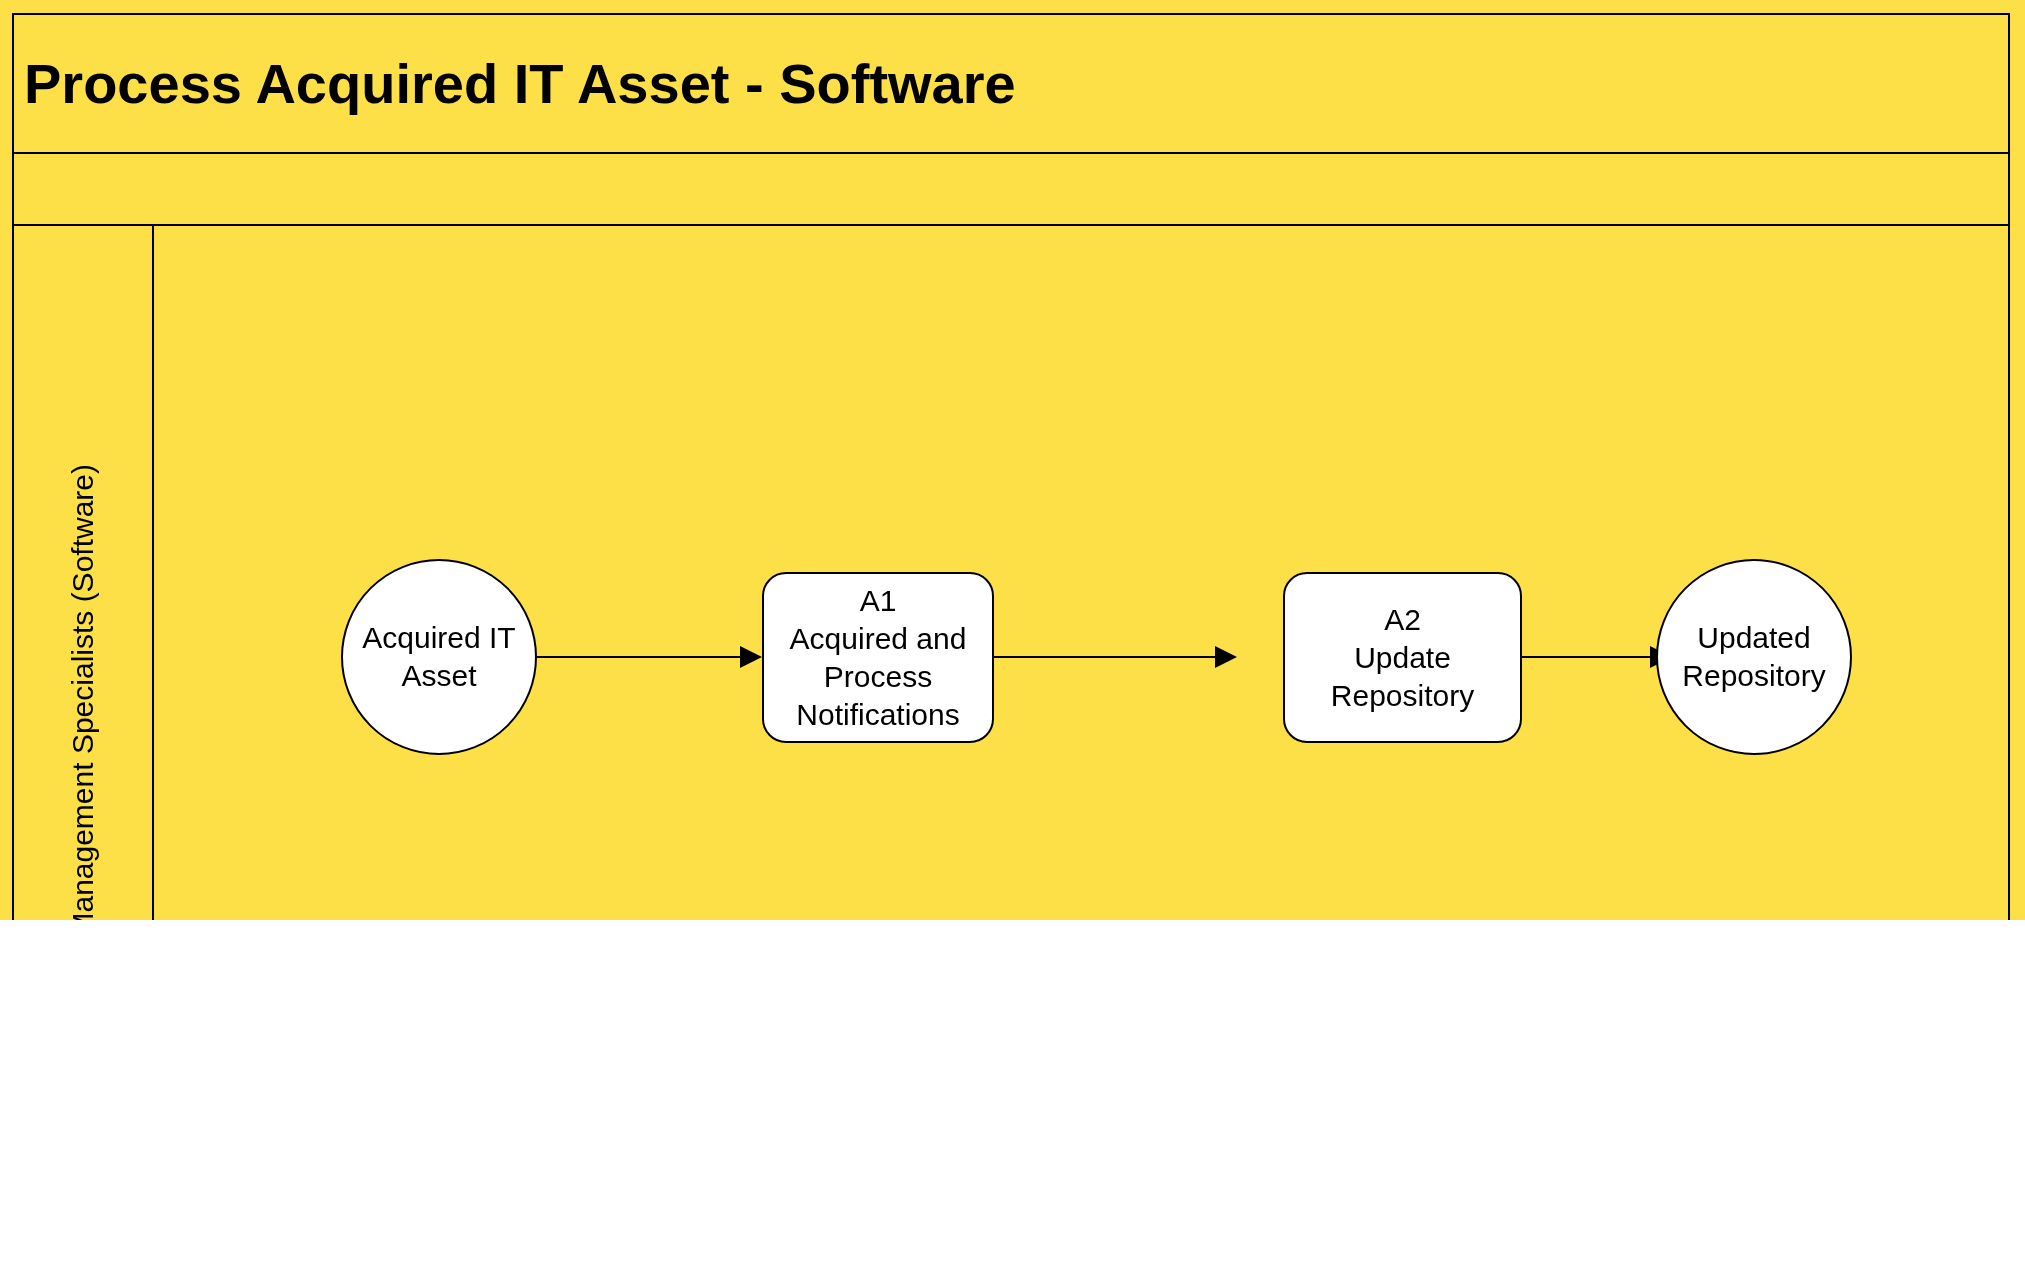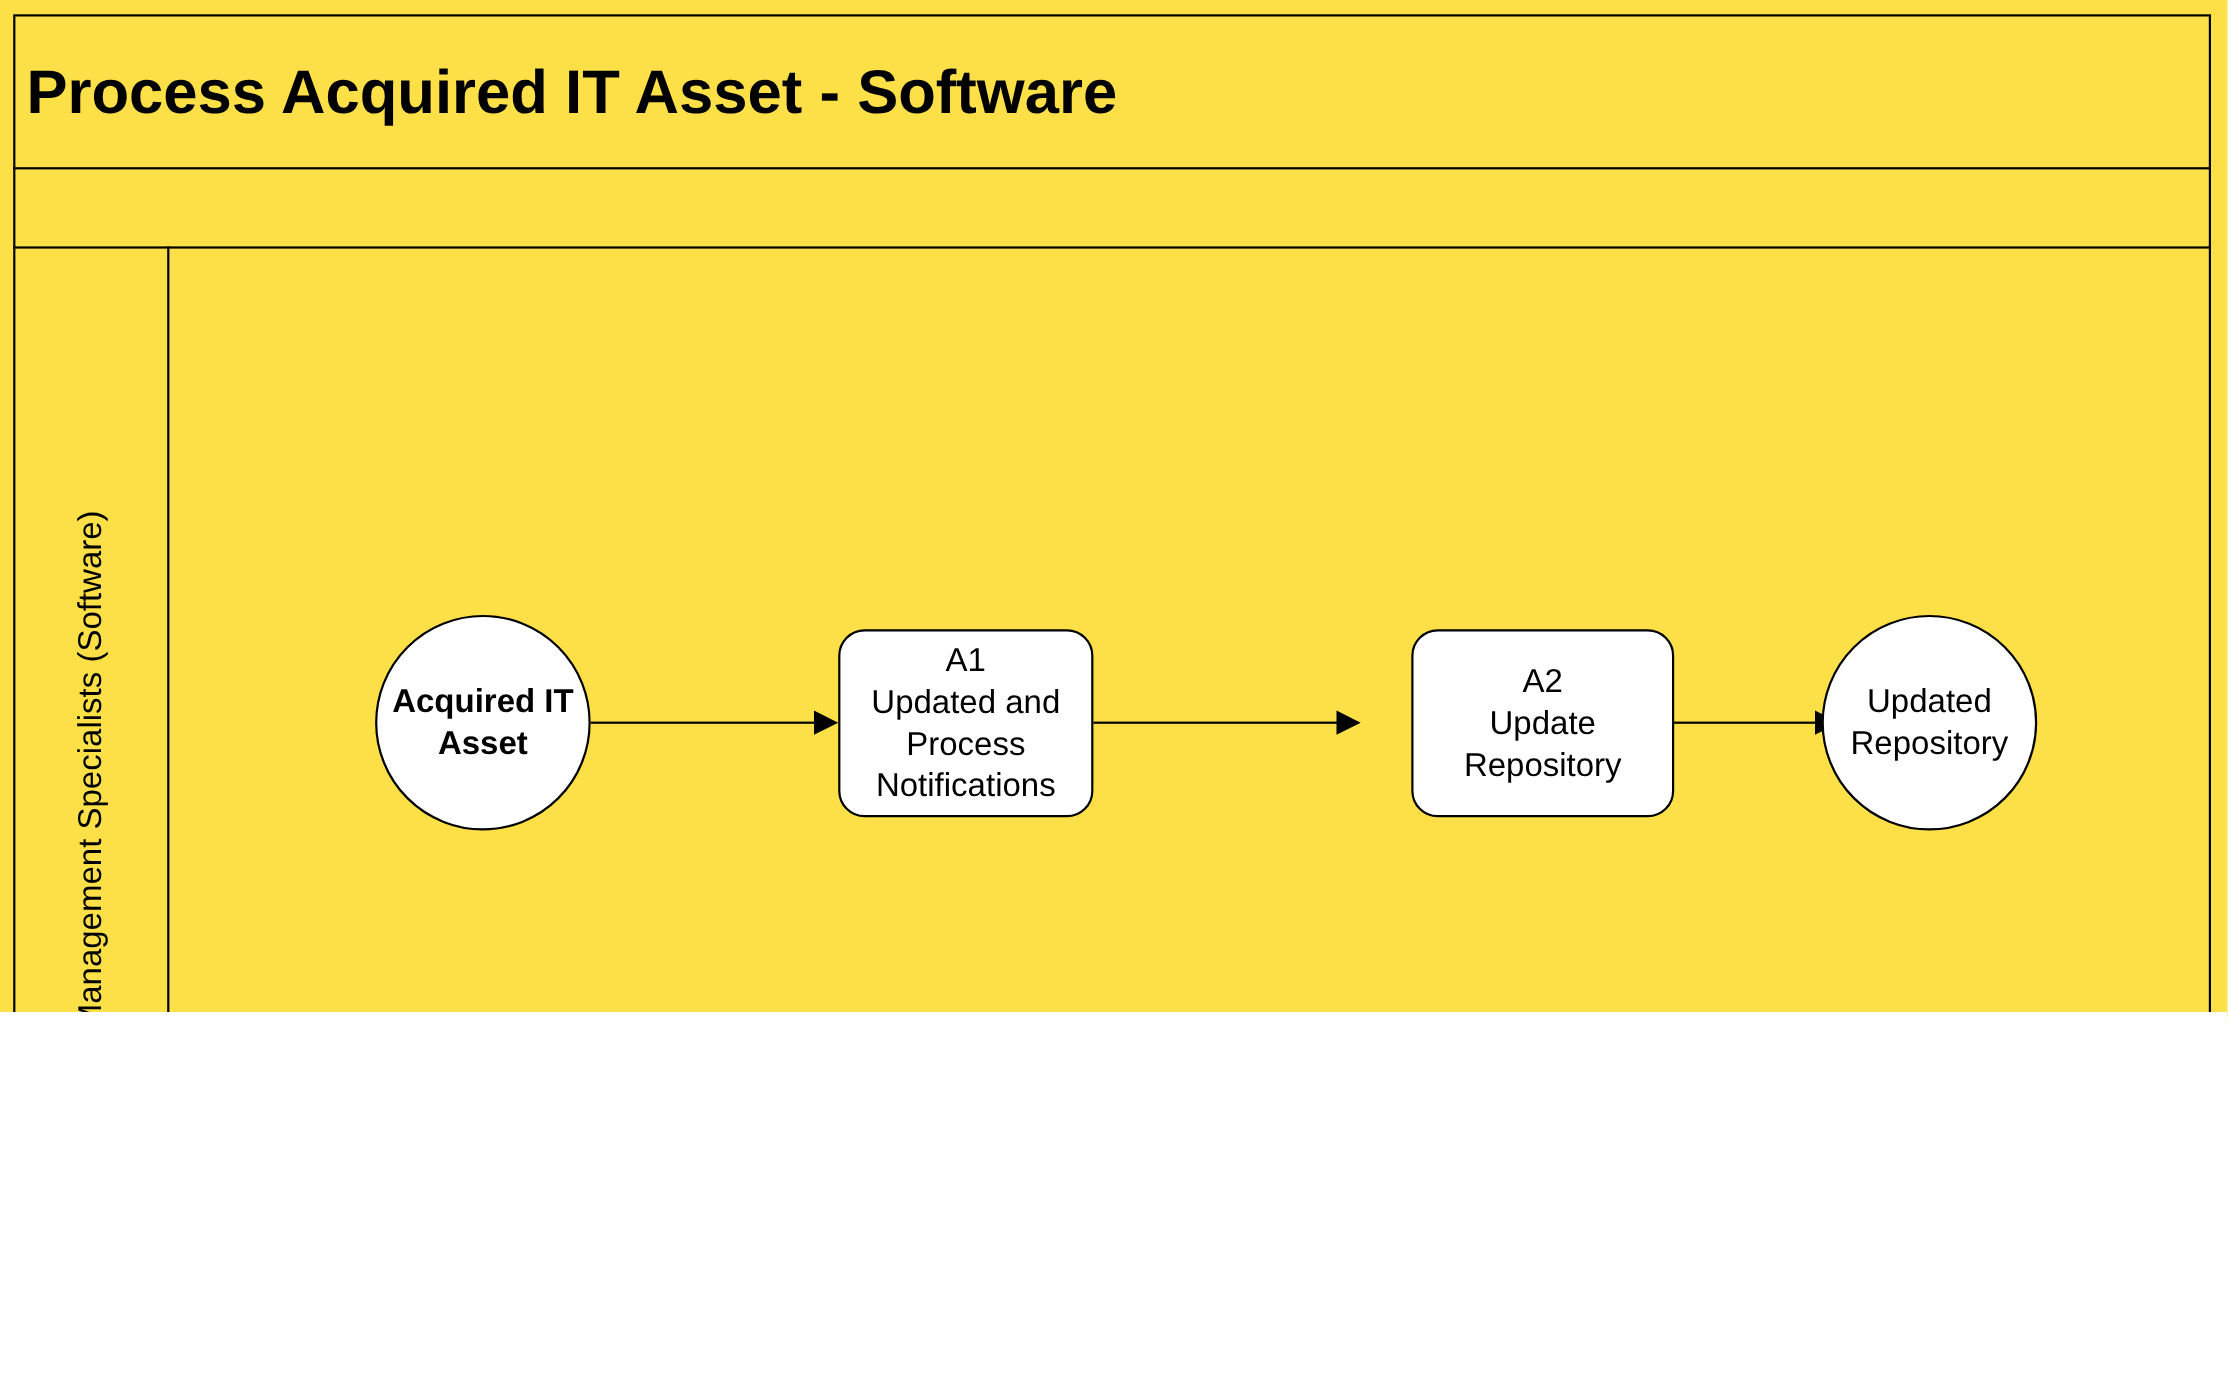--- a/index.html
+++ b/index.html
@@ -106,25 +106,25 @@
 
   <div class="conn-line" style="left:537px; width:205px;"></div>
   <div class="arrowhead" style="left:740px;"></div>
 
   <div class="conn-line" style="left:994px; width:222px;"></div>
   <div class="arrowhead" style="left:1215px;"></div>
 
   <div class="conn-line" style="left:1476px; width:175px;"></div>
   <div class="arrowhead" style="left:1650px;"></div>
 
-  <div class="node circle" style="left:341px; top:559px; width:196px; height:196px;font-weight:bold;">Acquired IT
+  <div class="node circle" style="left:341px; top:559px; width:196px; height:196px;">Acquired IT
 Asset</div>
 
   <div class="node rounded" style="left:762px; top:572px; width:232px; height:171px;">A1
-Updated and
+Acquired and
 Process
 Notifications</div>
 
   <div class="node rounded" style="left:1237px; top:572px; width:239px; height:171px;margin-left:46px;">A2
 Update
 Repository</div>
 
   <div class="node circle" style="left:1656px; top:559px; width:196px; height:196px;">Updated
 Repository</div>
 

